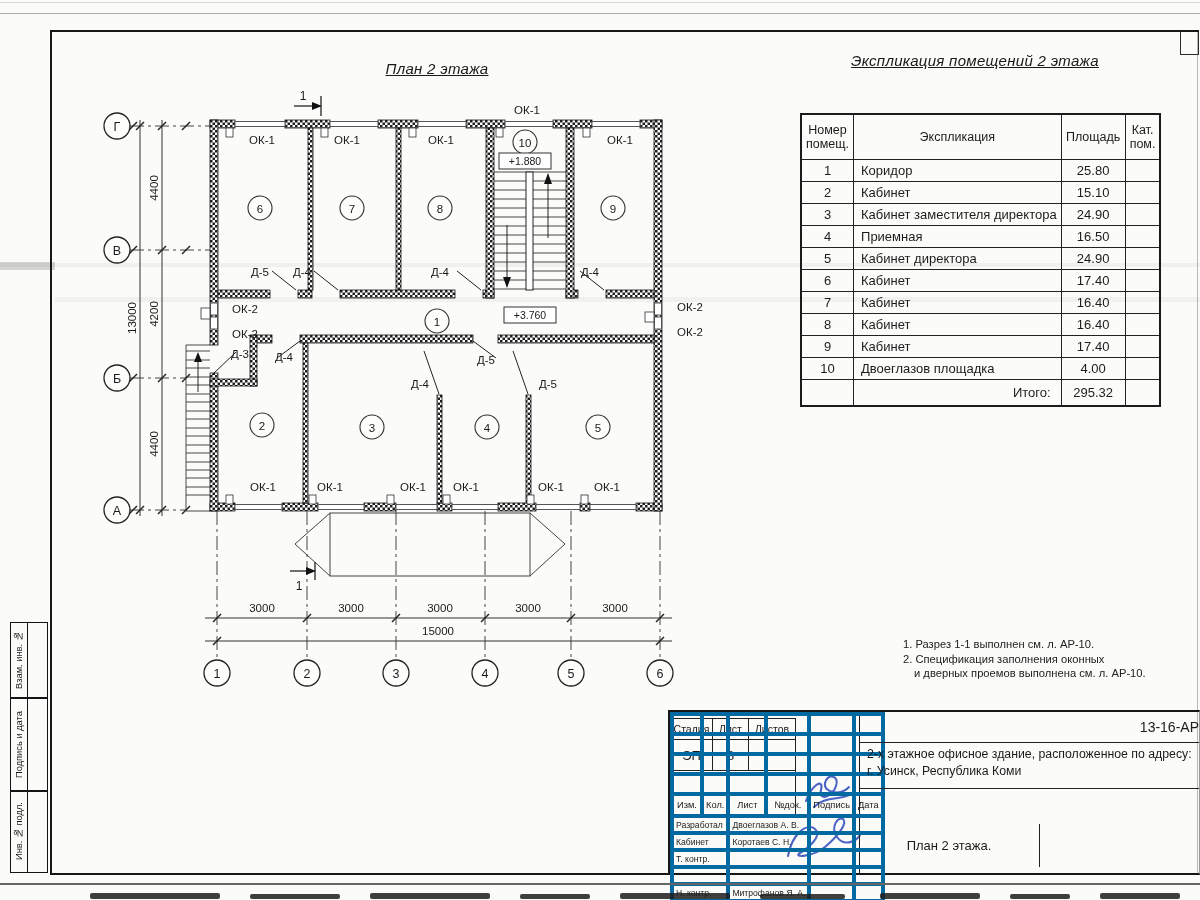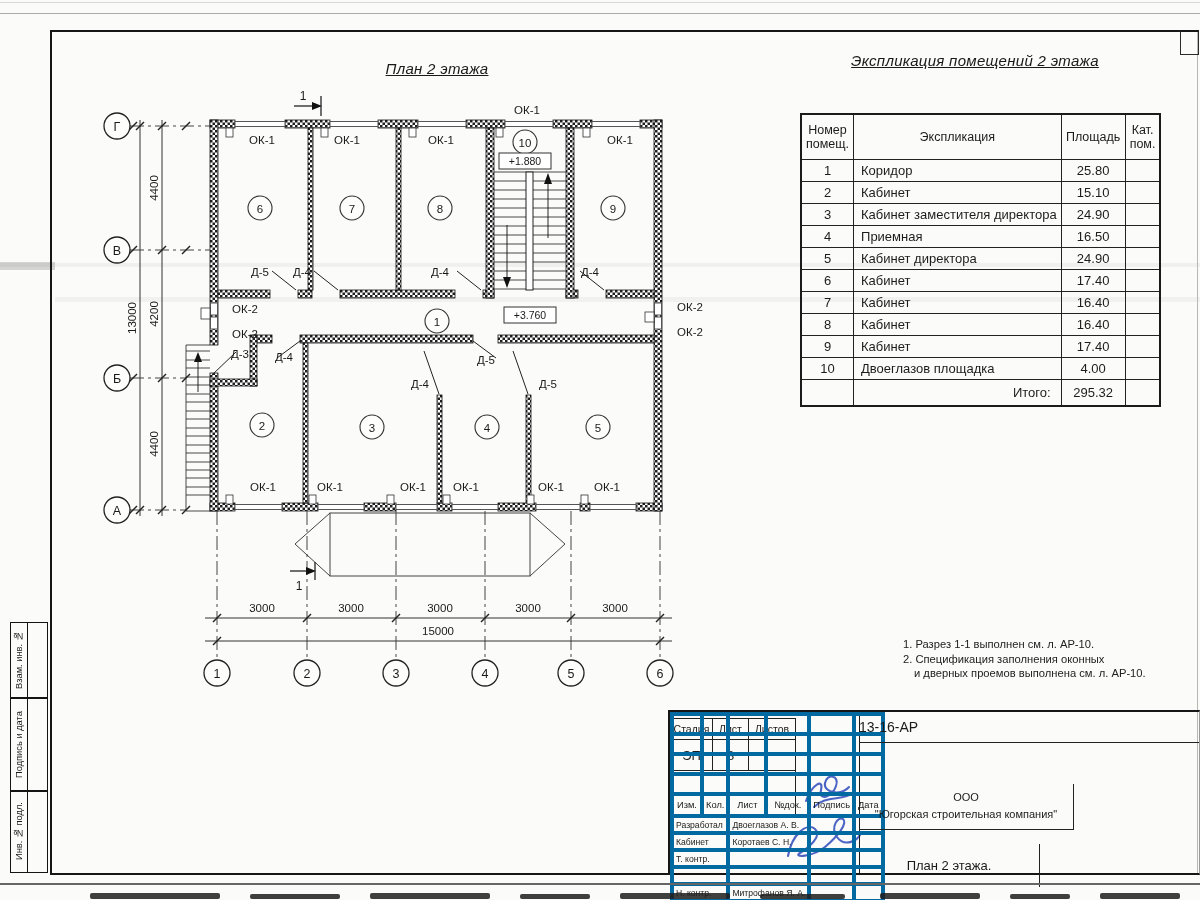--- a/index.html
+++ b/index.html
@@ -34,24 +34,24 @@
   .notes{left:903px;top:637px;width:300px;font-size:11.2px;color:#222;line-height:1.3;}
   .notes .indent{padding-left:11px;}
   
   .tblock{left:668px;top:710px;width:529px;height:161px;border:2px solid #161616;border-right:1px solid #999;}
   .tblock .vline{position:absolute;left:189px;top:0;bottom:0;width:0;border-left:1.5px solid #1b1b1b;}
   .lg{position:absolute;left:0;top:0;border-collapse:collapse;table-layout:fixed;}
   .lg td{border:4px solid #0369a1;font-size:8.6px;color:#1b1b1b;padding:0 2px;overflow:hidden;white-space:nowrap;height:16px;}
   .lg .hd{text-align:center;font-size:9.3px;height:18px;}
   .lg .rrow td{height:13px;}
   .rb{position:absolute;color:#1b1b1b;}
-  .docnum{left:189px;top:0;width:340px;height:30px;line-height:30px;text-align:left;font-size:14px;border-bottom:1px solid #222;}
+  .docnum{left:189px;top:0;width:340px;height:30px;line-height:30px;text-align:right;font-size:14px;border-bottom:1px solid #222;}
   .desc{left:189px;top:30px;width:332px;height:42px;padding:4px 0 0 8px;font-size:12.3px;line-height:1.4;border-bottom:1px solid #222;}
   .company{left:189px;top:72px;width:215px;height:46px;text-align:center;font-size:11px;line-height:1.5;padding-top:5px;border-right:1px solid #222;border-bottom:1px solid #222;box-sizing:border-box;}
-  .planname{left:189px;top:132px;width:181px;height:43px;text-align:center;font-size:13px;line-height:43px;border-right:1px solid #222;box-sizing:border-box;}
+  .planname{left:189px;top:112px;width:181px;height:43px;text-align:center;font-size:13px;line-height:43px;border-right:1px solid #222;box-sizing:border-box;}
   .stage{left:404px;top:72px;border-collapse:collapse;table-layout:fixed;margin-top:6px;}
   .stage td{border:1px solid #222;font-size:10.5px;text-align:center;color:#1b1b1b;overflow:hidden;}
   .stage .v{font-size:13px;height:28px;}
   .stage .hd{height:18px;}
   .stage .emp{height:42px;}
   
   .sbox{left:10px;width:36px;border:1.5px solid #141414;background:transparent;}
   .sbox .sdiv{position:absolute;left:16px;top:0;bottom:0;width:0;border-left:1px solid #141414;}
   .sbox span{position:absolute;left:-1px;top:0;width:17px;height:100%;display:flex;align-items:center;justify-content:center;writing-mode:vertical-rl;transform:rotate(180deg);font-size:9.3px;color:#1b1b1b;white-space:nowrap;}
   
@@ -565,23 +565,23 @@
       <tr class="rrow">
             <td colspan="2">Коротаев</td>
             <td colspan="2"></td>
             <td></td>
             <td></td>
           </tr>
     </tbody>
       </table>
 
     <div class="rb docnum">13-16-АР</div>
-    <div class="rb company">
-      <div>ООО</div>
-      <div>"Югорская строительная компания"</div>
+    <div class="rb desc">
+      <div>2-х этажное офисное здание, расположенное по адресу:</div>
+      <div>г. Усинск, Республика Коми</div>
     </div>
     <div class="rb planname">План 2 этажа.</div>
 
     <table class="stage">
       <colgroup>
           <col style="width:42px">
           <col style="width:36px">
           <col style="width:47px">
         </colgroup>
       <tbody>

